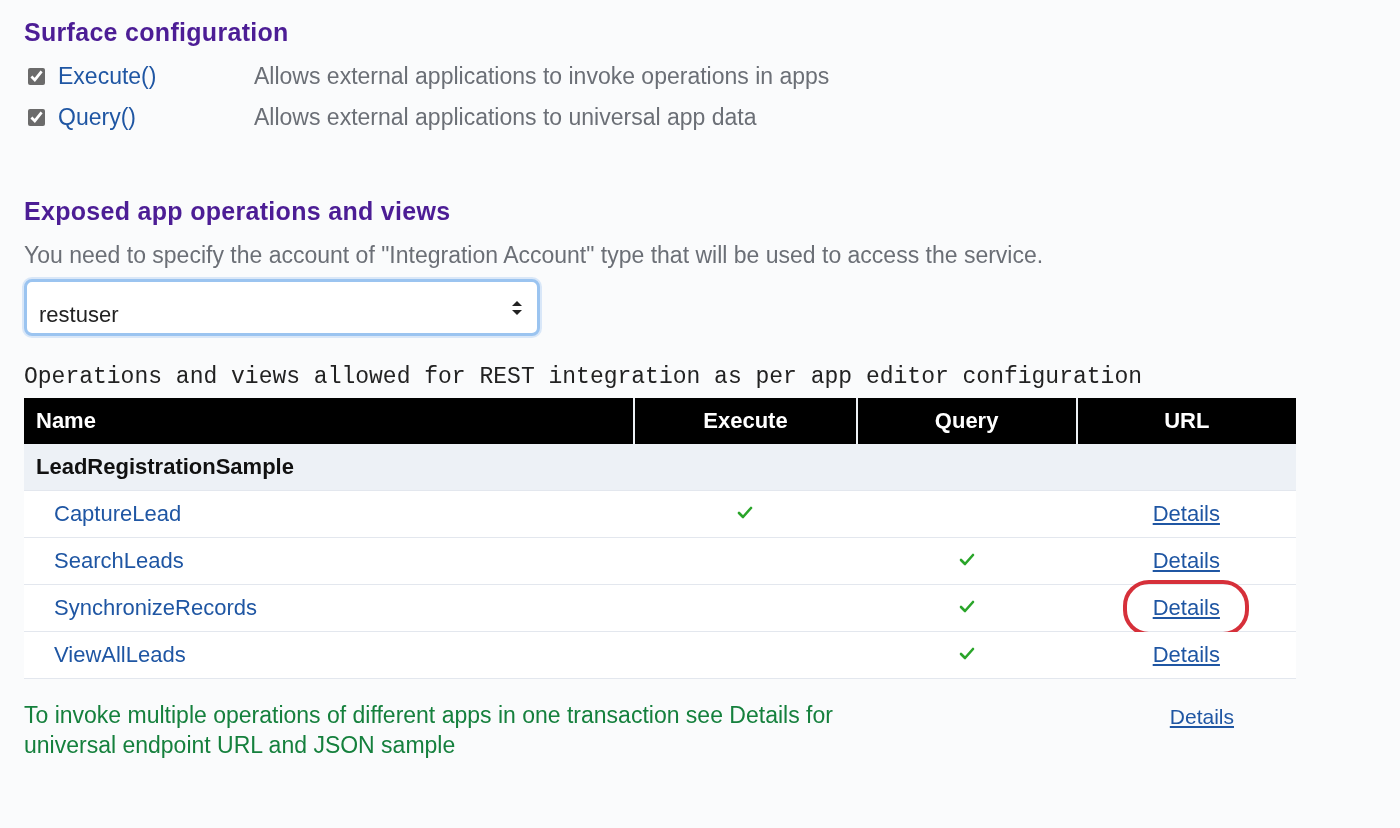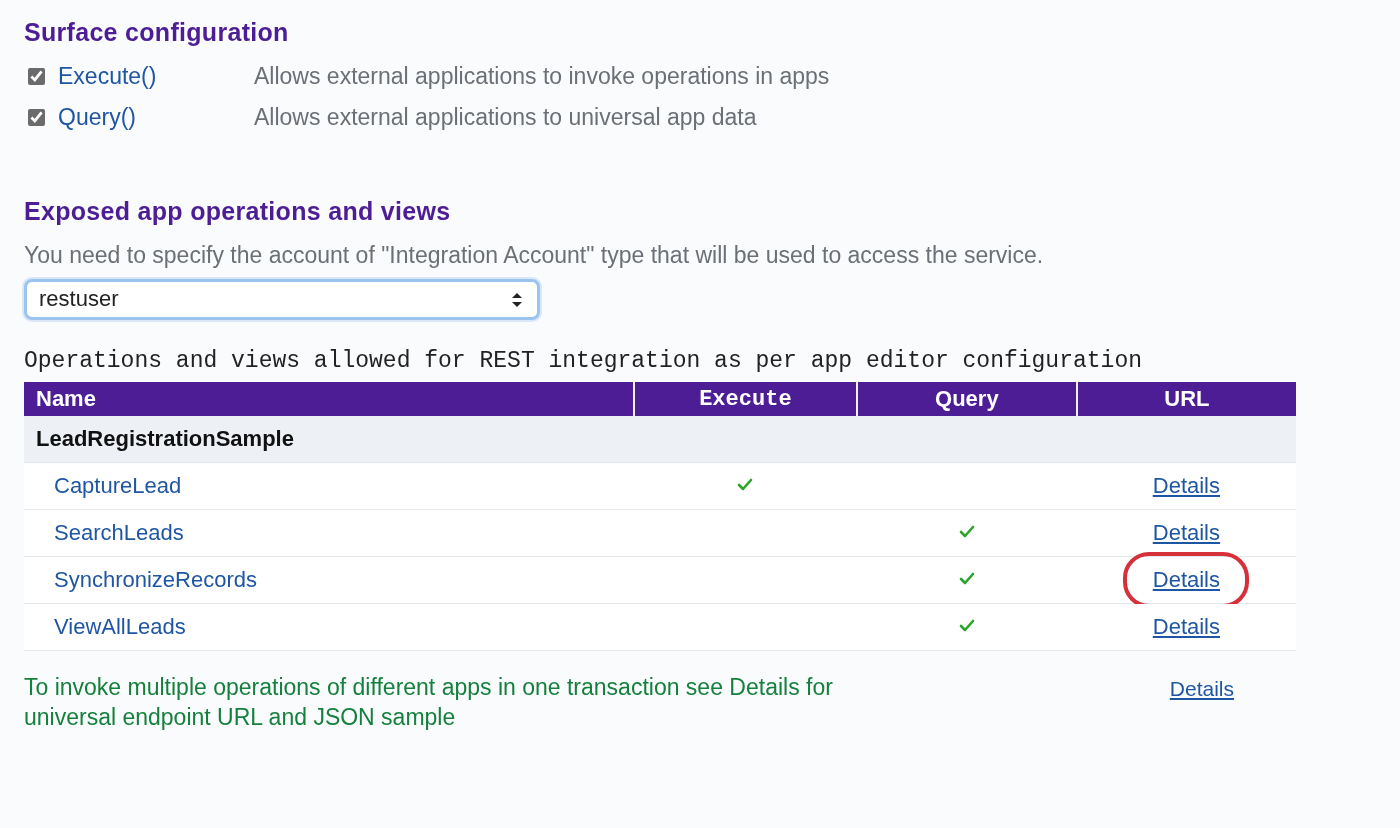--- a/index.html
+++ b/index.html
@@ -64,21 +64,21 @@
     width: 510px;
     margin-bottom: 28px;
   }
   .select-wrap select {
     appearance: none;
     -webkit-appearance: none;
     border: 0;
     background: transparent;
     font-size: 22px;
     color: #222;
-    padding: 4px 34px 6px 12px;
+    padding: 20px 34px 6px 12px;
     width: 100%;
     cursor: pointer;
     outline: none;
   }
   .select-caret {
     position: absolute;
     right: 14px;
     top: 50%;
     transform: translateY(-50%);
     pointer-events: none;
@@ -90,31 +90,31 @@
     font-size: 23px;
     margin: 0 0 8px 0;
     font-family: Liberation Mono, monospace;
   }
   table.ops {
     border-collapse: collapse;
     width: 1272px;
     font-size: 22px;
   }
   table.ops thead th {
-    background: #4c1d95;
+    background: #000000;
     color: #fff;
     font-weight: 600;
     text-align: left;
-    padding: 4px 12px;
+    padding: 10px 12px;
     border-right: 2px solid #eef2f6;
   }
   table.ops thead th:last-child { border-right: 0; }
   table.ops thead th.center { text-align: center; }
   .col-name  { width: 630px; }
-  .col-exec  { width: 210px; font-family: Liberation Mono, monospace; }
+  .col-exec  { width: 210px; }
   .col-query { width: 210px; }
   .col-url   { width: 210px; }
   tr.group td {
     background: #edf1f6;
     font-weight: 700;
     color: #111;
     padding: 10px 12px;
     border-bottom: 1px solid #e3e7ee;
   }
   tr.data td {

